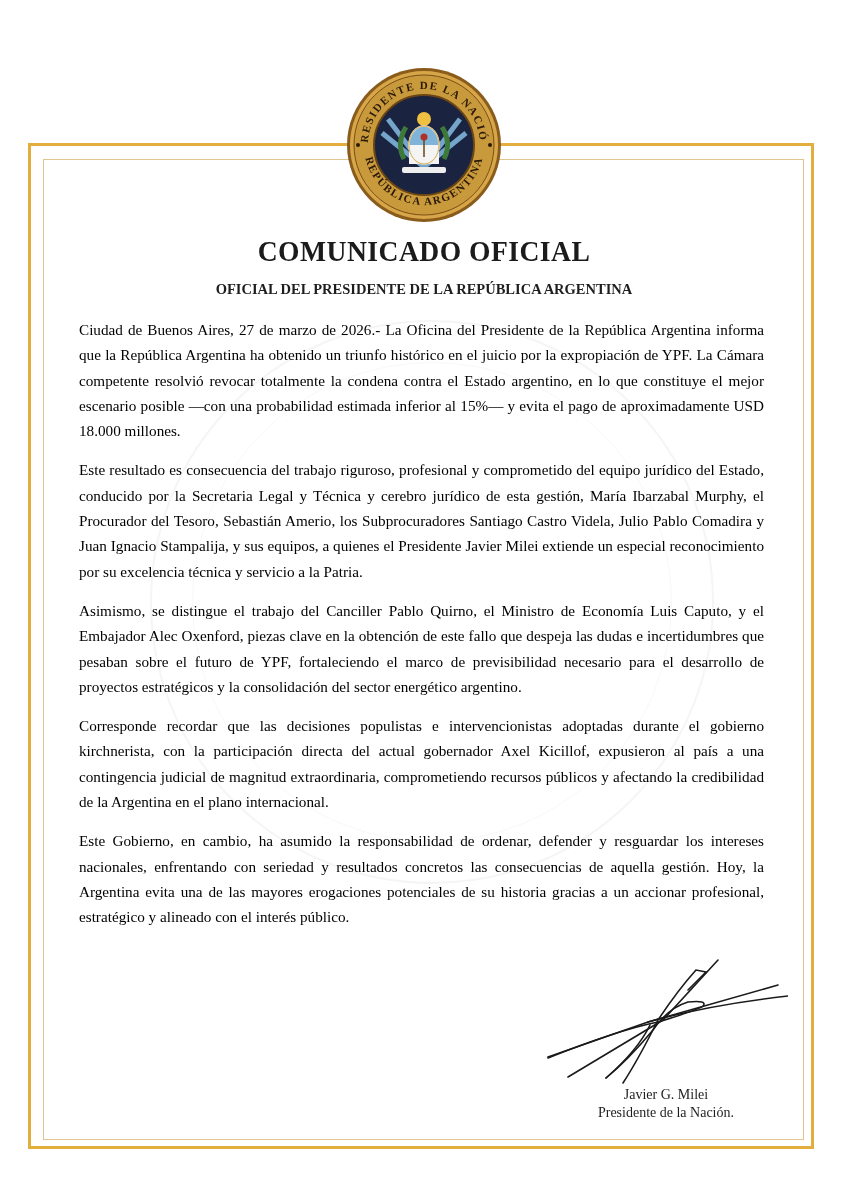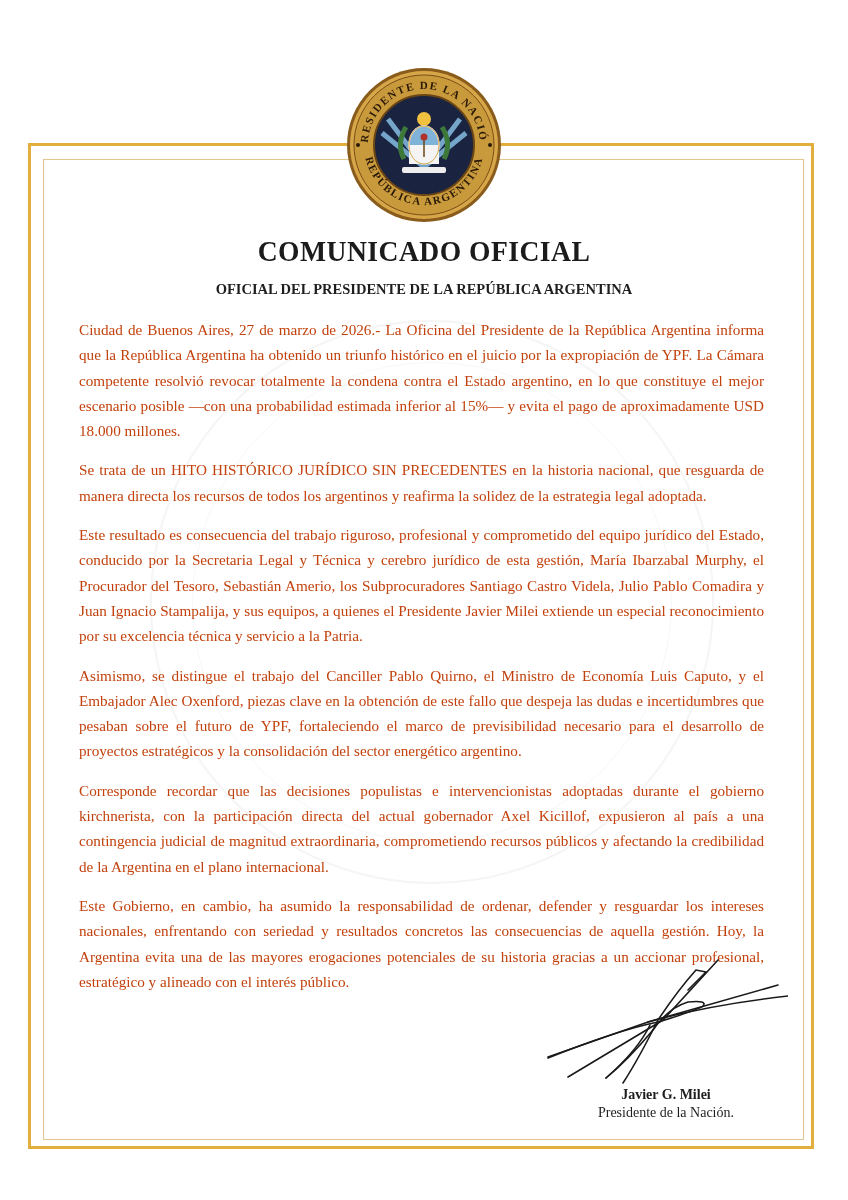--- a/index.html
+++ b/index.html
@@ -14,23 +14,23 @@
                pointer-events:none; }
   .watermark::after { content:""; position:absolute; left:40px; top:40px; right:40px; bottom:40px;
                border-radius:50%; border:1.5px solid rgba(200,200,200,0.14); }
   .seal { position:absolute; left:346px; top:67px; width:156px; height:156px; }
   .title { position:absolute; left:0; width:848px; top:234px; text-align:center;
            font-size:30px; font-weight:bold; letter-spacing:0.5px; color:#1b1b1b;
            transform:scaleX(0.92); }
   .subtitle { position:absolute; left:0; width:848px; top:281px; text-align:center;
               font-size:14.5px; font-weight:bold; color:#1e1e1e; }
   .body { position:absolute; left:79px; top:317px; width:693px; }
-  .para { margin:0 8px 14px 0; font-size:15.2px; line-height:25.3px; text-align:justify; color:#c2410c; }
+  .para { margin:0 8px 14px 0; font-size:15.2px; line-height:25.3px; text-align:justify; color:#000000; }
   .sig-block { position:absolute; right:114px; top:1086px; text-align:center; }
-  .sig-name { font-size:14px; font-weight:bold; color:#1e1e1e; line-height:18px; }
+  .sig-name { font-size:14px; font-weight:normal; color:#1e1e1e; line-height:18px; }
   .sig-role { font-size:14px; font-weight:normal; color:#1e1e1e; line-height:18px; }
   .signature { position:absolute; left:538px; top:950px; width:250px; height:150px; }
 </style>
 </head>
 <body>
 
 <div class="outer-frame"></div>
 <div class="inner-frame"></div>
 <div class="watermark"></div>
 
@@ -71,21 +71,20 @@
   <line x1="78" y1="73" x2="78" y2="90" stroke="#6b4614" stroke-width="1.5"></line>
 
   <rect x="56" y="100" width="44" height="6" rx="2" fill="#eeeeee"></rect>
 </svg>
 
 <div class="title">COMUNICADO OFICIAL</div>
 <div class="subtitle">OFICIAL DEL PRESIDENTE DE LA REPÚBLICA ARGENTINA</div>
 
 <div class="body">
   <p class="para">Ciudad de Buenos Aires, 27 de marzo de 2026.- La Oficina del Presidente de la República Argentina informa que la República Argentina ha obtenido un triunfo histórico en el juicio por la expropiación de YPF. La Cámara competente resolvió revocar totalmente la condena contra el Estado argentino, en lo que constituye el mejor escenario posible —con una probabilidad estimada inferior al 15%— y evita el pago de aproximadamente USD 18.000 millones.</p>
-  <p class="para">Se trata de un HITO HISTÓRICO JURÍDICO SIN PRECEDENTES en la historia nacional, que resguarda de manera directa los recursos de todos los argentinos y reafirma la solidez de la estrategia legal adoptada.</p>
   <p class="para">Este resultado es consecuencia del trabajo riguroso, profesional y comprometido del equipo jurídico del Estado, conducido por la Secretaria Legal y Técnica y cerebro jurídico de esta gestión, María Ibarzabal Murphy, el Procurador del Tesoro, Sebastián Amerio, los Subprocuradores Santiago Castro Videla, Julio Pablo Comadira y Juan Ignacio Stampalija, y sus equipos, a quienes el Presidente Javier Milei extiende un especial reconocimiento por su excelencia técnica y servicio a la Patria.</p>
   <p class="para">Asimismo, se distingue el trabajo del Canciller Pablo Quirno, el Ministro de Economía Luis Caputo, y el Embajador Alec Oxenford, piezas clave en la obtención de este fallo que despeja las dudas e incertidumbres que pesaban sobre el futuro de YPF, fortaleciendo el marco de previsibilidad necesario para el desarrollo de proyectos estratégicos y la consolidación del sector energético argentino.</p>
   <p class="para">Corresponde recordar que las decisiones populistas e intervencionistas adoptadas durante el gobierno kirchnerista, con la participación directa del actual gobernador Axel Kicillof, expusieron al país a una contingencia judicial de magnitud extraordinaria, comprometiendo recursos públicos y afectando la credibilidad de la Argentina en el plano internacional.</p>
   <p class="para">Este Gobierno, en cambio, ha asumido la responsabilidad de ordenar, defender y resguardar los intereses nacionales, enfrentando con seriedad y resultados concretos las consecuencias de aquella gestión. Hoy, la Argentina evita una de las mayores erogaciones potenciales de su historia gracias a un accionar profesional, estratégico y alineado con el interés público.</p>
 </div>
 
 <svg class="signature" viewBox="0 0 250 150">
   <g fill="none" stroke="#1a1a1a" stroke-width="1.6" stroke-linecap="round">
     <path d="M10 107 L110 72 L240 35"></path>
     <path d="M30 127 L125 70 L180 10"></path>

